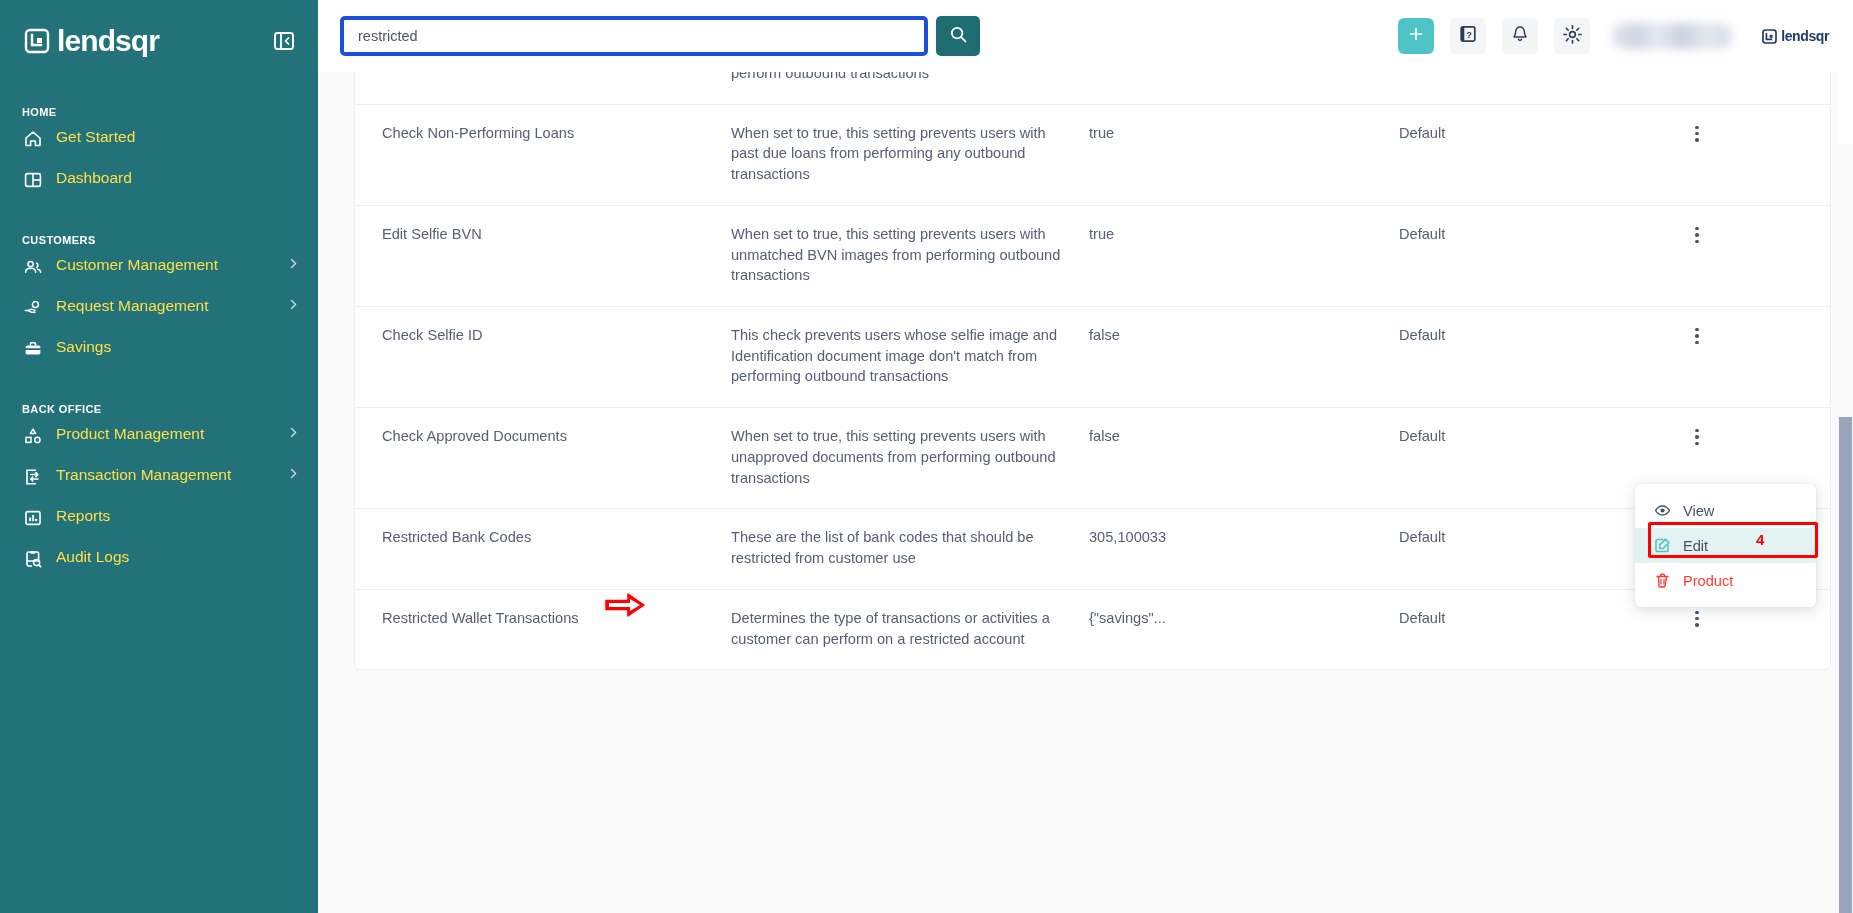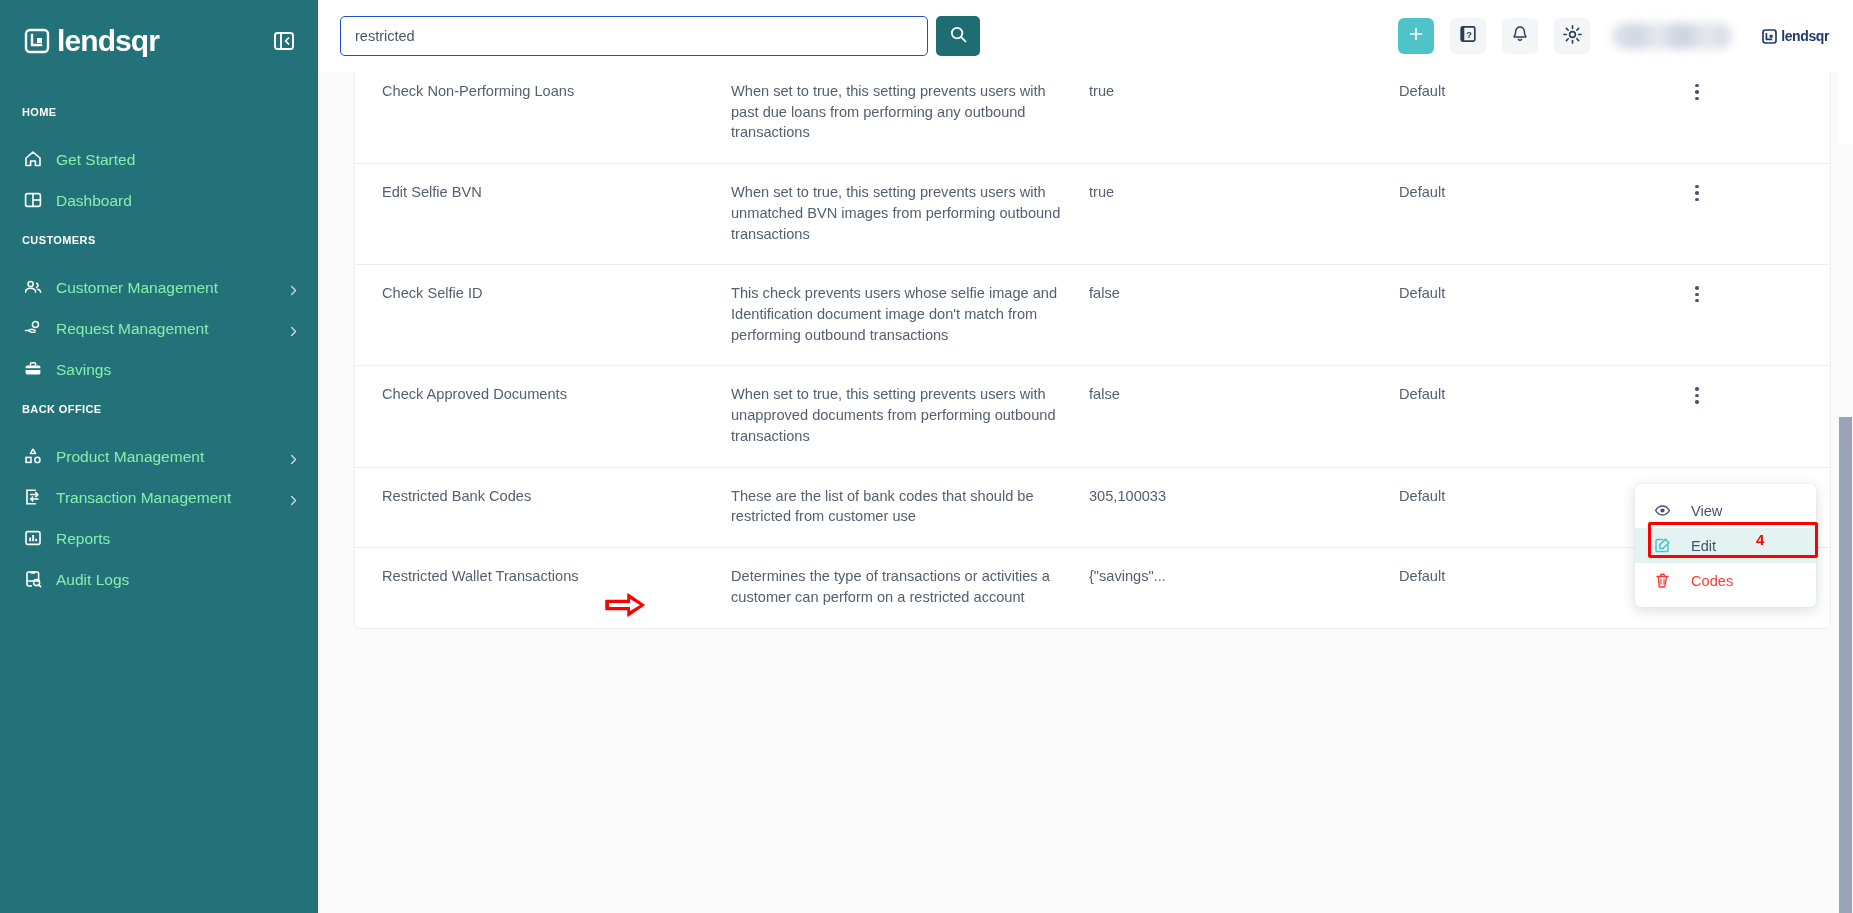--- a/index.html
+++ b/index.html
@@ -39,24 +39,24 @@
     display: flex; align-items: center; justify-content: center;
     cursor: pointer;
   }
   .nav-section-label {
     font-size: 11px; font-weight: 700; letter-spacing: 0.4px;
     color: #ffffff; padding: 0 0 0 22px;
     margin-top: 24px; margin-bottom: 10px;
     text-transform: uppercase;
   }
   .nav-item {
-    display: flex; align-items: flex-end;
+    display: flex; align-items: flex-start;
     height: 41px; padding: 0 18px 0 22px;
     cursor: pointer; gap: 13px;
-    font-size: 15.5px; color: #86efac;
+    font-size: 15.5px; color: #fde047;
   }
   .nav-icon { width: 21px; height: 21px; flex: 0 0 21px; display: flex; align-items: center; justify-content: center; }
   .nav-label { flex: 1 1 auto; white-space: nowrap; }
   .nav-chevron { width: 14px; height: 14px; opacity: 0.75; display:flex; align-items:center; justify-content:center;}
 
   
   .main {
     flex: 1 1 auto; height: 913px;
     background: #fafafa;
     position: relative;
@@ -65,21 +65,21 @@
   .topbar {
     height: 72px; min-height: 72px;
     background: #ffffff;
     display: flex; align-items: center;
     padding: 0 18px 0 22px;
     position: relative; z-index: 30;
   }
   .search-wrap { display: flex; align-items: center; }
   .search-input {
     width: 588px; height: 40px;
-    border: 1px solid #1d4ed8; border-radius: 5px;
+    border: 4px solid #1d4ed8; border-radius: 5px;
     padding: 0 14px;
     font-size: 14.5px; color: #4b5565;
     font-family: "Liberation Sans", sans-serif;
     outline: none; background: #fff;
   }
   .search-btn {
     width: 44px; height: 40px; margin-left: 8px;
     background: #1d6d73; border: none; border-radius: 5px;
     display: flex; align-items: center; justify-content: center;
     cursor: pointer;
@@ -138,21 +138,21 @@
     position: absolute;
     left: 1317px; top: 484px;
     width: 181px;
     background: #ffffff;
     border-radius: 5px;
     box-shadow: 0 3px 14px rgba(30,40,60,0.17), 0 0 1px rgba(30,40,60,0.18);
     padding: 9px 0 9px 0;
     z-index: 40;
   }
   .ctx-item {
-    display: flex; align-items: center; gap: 20px;
+    display: flex; align-items: center; gap: 12px;
     height: 35px; padding: 0 18px 0 19px;
     font-size: 14.6px; color: #475268;
     cursor: pointer;
   }
   .ctx-item.highlight { background: #e3f3f2; }
   .ctx-item.danger { color: #ff3b30; }
   .ctx-icon { width: 17px; height: 17px; display: flex; align-items: center; justify-content: center; }
 
   
   .ann-box {
@@ -410,20 +410,27 @@
               <rect x="7.6" y="5.8" width="3" height="3" fill="#1f3b6e"></rect>
             </svg>
           <span class="corp-logo-text">lendsqr</span>
         </div>
       </div>
     </header>
 
     <div class="content">
       <div class="table-card">
 
+        <div class="trow partial">
+          <div class="cell c-name"></div>
+          <div class="cell c-desc">perform outbound transactions</div>
+          <div class="cell c-value"></div>
+          <div class="cell c-type"></div>
+          <div class="cell c-act"></div>
+        </div>
 
         <div class="trow">
           <div class="cell c-name">Check Non-Performing Loans</div>
           <div class="cell c-desc">When set to true, this setting prevents users with past due loans from performing any outbound transactions</div>
           <div class="cell c-value">true</div>
           <div class="cell c-type">Default</div>
           <div class="cell c-act">
             <div class="kebab">
                 <i></i>
                 <i></i>
@@ -531,21 +538,21 @@
       <div class="ctx-item danger">
         <span class="ctx-icon">
           <svg width="17" height="17" viewBox="0 0 17 17">
               <path d="M3 4.4h11" stroke="#ff3b30" stroke-width="1.5" stroke-linecap="round"></path>
               <path d="M6.6 4.4V3.2a1 1 0 011-1h1.8a1 1 0 011 1v1.2" fill="none" stroke="#ff3b30" stroke-width="1.4"></path>
               <path d="M4.4 4.4 L5.1 14.1a1 1 0 001 .9h3.8a1 1 0 001-.9L12.6 4.4" fill="none" stroke="#ff3b30" stroke-width="1.4" stroke-linejoin="round"></path>
               <line x1="7" y1="7" x2="7" y2="12.4" stroke="#ff3b30" stroke-width="1.2"></line>
               <line x1="10" y1="7" x2="10" y2="12.4" stroke="#ff3b30" stroke-width="1.2"></line>
             </svg>
         </span>
-        <span>Codes</span>
+        <span>Product</span>
       </div>
     </div>
 
     <div class="ann-box"></div>
     <div class="ann-num">4</div>
     <div class="ann-arrow">
       <svg width="42" height="26" viewBox="0 0 42 26">
         <path d="M2 8.5 H24 V2 L40 13 L24 24 V17.5 H2 Z" fill="#ff0000" stroke="#ff0000" stroke-width="1.5" stroke-linejoin="round"></path>
         <path d="M5 11 H26 V7 L36 13 L26 19 V15 H5 Z" fill="#ffffff"></path>
       </svg>

